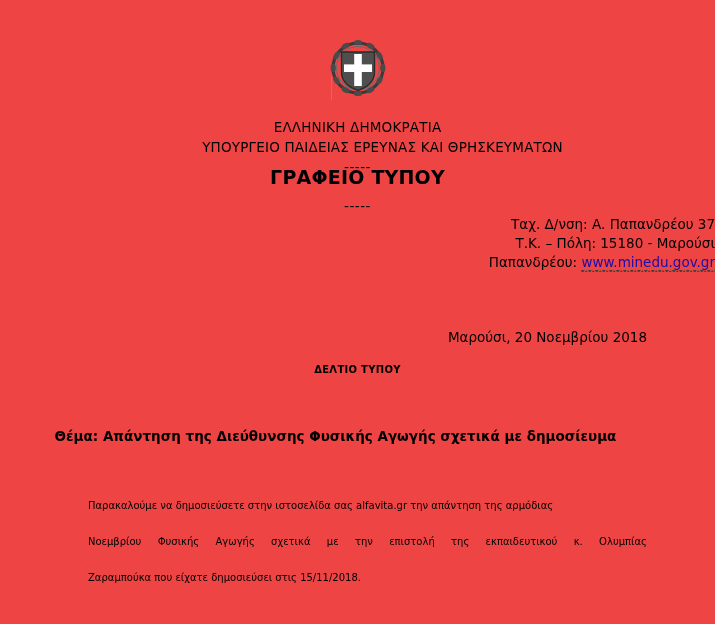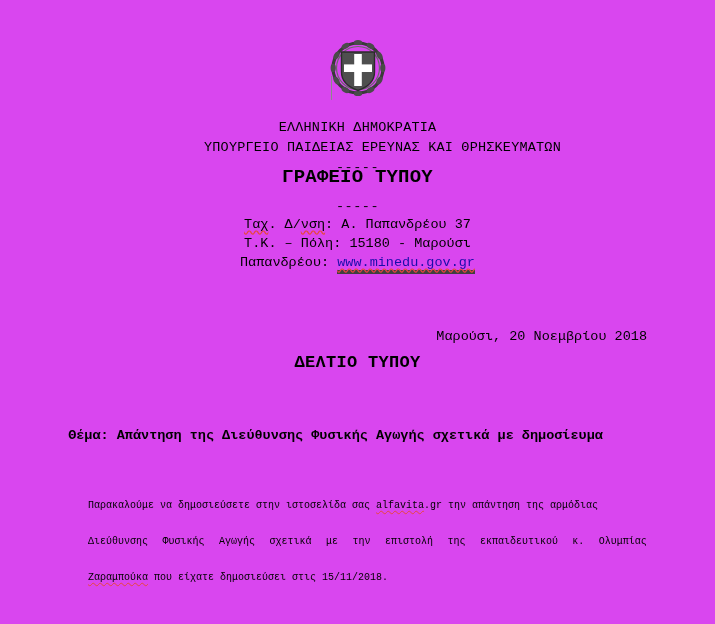--- a/index.html
+++ b/index.html
@@ -13,22 +13,21 @@
     position: relative;
     font-family: "DejaVu Sans", "Liberation Sans", sans-serif;
     color: #000000;
     overflow: hidden;
   }
 
   .page {
     position: relative;
     width: 715px;
     height: 624px;
-    background: #d946ef;
-    font-family: Liberation Mono, monospace;
+    background: #ef4444;
   }
 
   
   .emblem-block {
     position: absolute;
     left: 0;
     top: 38px;
     width: 715px;
     text-align: center;
   }
@@ -59,21 +58,21 @@
   .hdr-line1 { top: 118px; font-size: 13.5px; letter-spacing: 0.2px; }
   .hdr-line2 { top: 138px; font-size: 13.5px; letter-spacing: 0.2px; padding-left: 25px; }
   .sep1      { top: 158px; font-size: 13.5px; letter-spacing: 0.5px; }
   .office    { top: 168px; font-size: 19px; font-weight: bold; letter-spacing: 0.2px; }
   .sep2      { top: 197px; font-size: 13.5px; letter-spacing: 0.5px; }
 
   .addr {
     position: absolute;
     left: 0;
     width: 715px;
-    text-align: center;
+    text-align: right;
     font-size: 13.5px;
     line-height: 19px;
   }
   .addr-1 { top: 215px; }
   .addr-2 { top: 234px; }
   .addr-3 { top: 253px; }
   .addr-4 { top: 272px; }
 
   
   .sq {
@@ -82,41 +81,41 @@
     text-underline-offset: 2px;
   }
   .link {
     color: #1a0dab;
     text-decoration: underline;
     text-underline-offset: 1px;
   }
   .link.sq {
     text-decoration: underline wavy #e8453c;
     text-underline-offset: 2px;
-    border-bottom: 4px solid #404040;
+    border-bottom: 2px solid #404040;
   }
 
   
   .date-line {
     position: absolute;
     left: 0;
     top: 329px;
     width: 647px;
     text-align: right;
     font-size: 13.5px;
   }
 
   
   .press-title {
     position: absolute;
     left: 0;
-    top: 353px;
-    width: 715px;
-    text-align: center;
-    font-size: 17px;
+    top: 364px;
+    width: 715px;
+    text-align: center;
+    font-size: 10px;
     font-weight: bold;
     letter-spacing: 0.3px;
   }
 
   
   .subject {
     position: absolute;
     left: 0;
     top: 428px;
     width: 671px;
@@ -198,21 +197,21 @@
   <div class="date-line">Μαρούσι, 20 Νοεμβρίου 2018</div>
 
   <div class="press-title">ΔΕΛΤΙΟ   ΤΥΠΟΥ</div>
 
   <div class="subject">Θέμα: Απάντηση της Διεύθυνσης Φυσικής Αγωγής σχετικά με δημοσίευμα</div>
 
   <div class="body-block">
     <div class="body-line"><span>Παρακαλούμε να δημοσιεύσετε στην ιστοσελίδα σας </span><span class="sq">alfavita</span><span>.gr την απάντηση της αρμόδιας</span></div>
 
     <div class="body-line justified">
-      <span>Διεύθυνσης</span>
+      <span>Νοεμβρίου</span>
       <span>Φυσικής</span>
       <span>Αγωγής</span>
       <span>σχετικά</span>
       <span>με</span>
       <span>την</span>
       <span>επιστολή</span>
       <span>της</span>
       <span>εκπαιδευτικού</span>
       <span>κ.</span>
       <span>Ολυμπίας</span>

